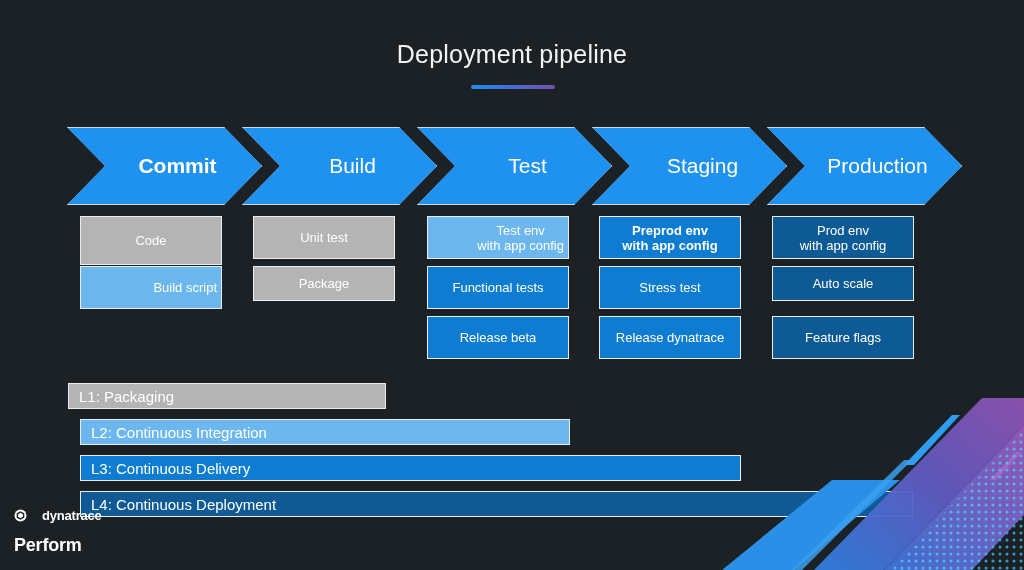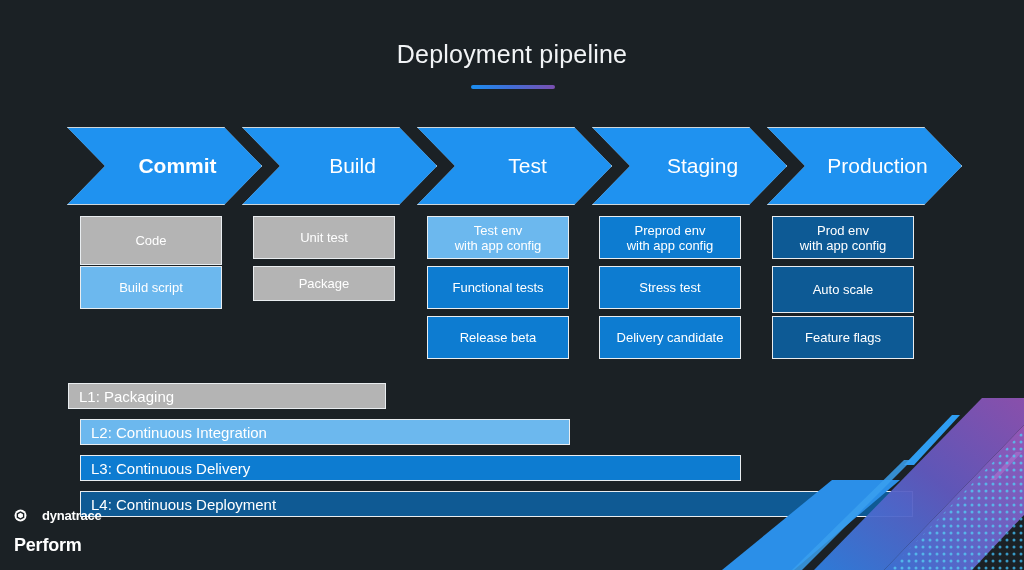--- a/index.html
+++ b/index.html
@@ -52,21 +52,21 @@
   
   .cards{position:absolute;left:0;top:0;width:1024px;height:570px;}
   .card{
     position:absolute;box-sizing:border-box;
     border:1px solid #e9edf0;
     display:flex;align-items:center;justify-content:center;text-align:center;
     font-size:13px;line-height:15px;color:#ffffff;
     padding:2px 4px;
   }
   .card.gray{background:#b4b4b4;color:#ffffff;}
-  .card.lightblue{background:#6cb8ee;color:#ffffff;}
+  .card.lightblue{background:#6cb8ee;color:#ffffff;justify-content:flex-end;}
   .card.blue{background:#0d7cd1;color:#ffffff;}
   .card.darkblue{background:#0d5a95;color:#ffffff;}
 
   
   .bar{
     position:absolute;box-sizing:border-box;height:26px;
     border:1px solid #e9edf0;
     display:flex;align-items:center;
     padding-left:10px;
     font-size:15px;color:#ffffff;
@@ -133,34 +133,34 @@
     <div class="card lightblue" style="left:427px;top:216px;width:142px;height:43px;">
       <span><span>Test env</span><br><span>with app config</span></span>
     </div>
     <div class="card blue" style="left:427px;top:266px;width:142px;height:43px;">
         <span>Functional tests</span>
       </div>
     <div class="card blue" style="left:427px;top:316px;width:142px;height:43px;">
         <span>Release beta</span>
       </div>
 
-    <div class="card blue" style="left:599px;top:216px;width:142px;height:43px;">
+    <div class="card blue" style="left:599px;top:216px;width:142px;height:43px;font-weight:bold;">
       <span><span>Preprod env</span><br><span>with app config</span></span>
     </div>
     <div class="card blue" style="left:599px;top:266px;width:142px;height:43px;">
         <span>Stress test</span>
       </div>
     <div class="card blue" style="left:599px;top:316px;width:142px;height:43px;">
-        <span>Delivery candidate</span>
+        <span>Release dynatrace</span>
       </div>
 
     <div class="card darkblue" style="left:772px;top:216px;width:142px;height:43px;">
       <span><span>Prod env</span><br><span>with app config</span></span>
     </div>
-    <div class="card darkblue" style="left:772px;top:266px;width:142px;height:47px;">
+    <div class="card darkblue" style="left:772px;top:266px;width:142px;height:35px;">
         <span>Auto scale</span>
       </div>
     <div class="card darkblue" style="left:772px;top:316px;width:142px;height:43px;">
         <span>Feature flags</span>
       </div>
   </div>
 
   <div>
     <div class="bar gray" style="left:68px;top:383px;width:318px;">L1: Packaging</div>
     <div class="bar lightblue" style="left:80px;top:419px;width:490px;">L2: Continuous Integration</div>

